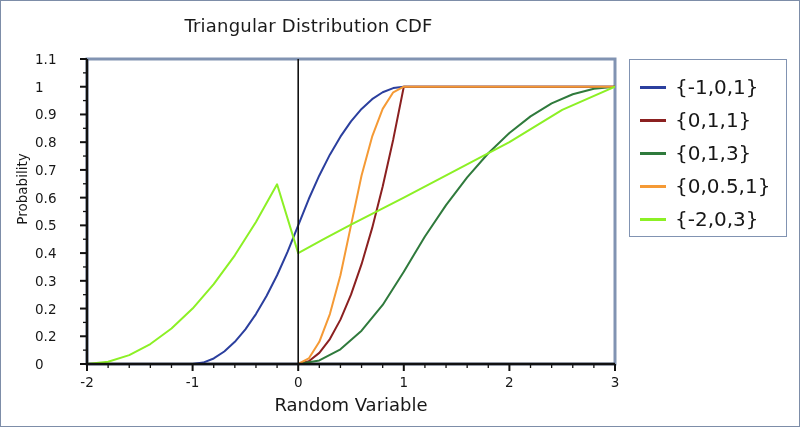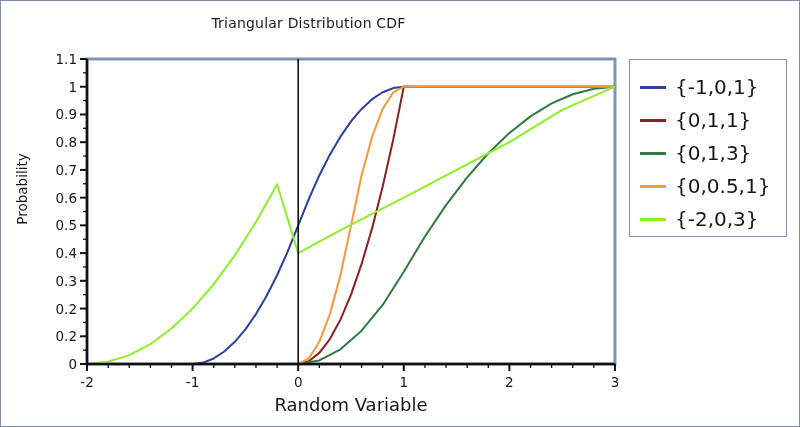--- a/index.html
+++ b/index.html
@@ -18,21 +18,21 @@
     border: 1px solid #7d8da8;
     box-sizing: border-box;
     overflow: hidden;
   }
   #chart-title {
     position: absolute;
     left: 0;
     top: 14px;
     width: 615px;
     text-align: center;
-    font-size: 14px;
+    font-size: 18px;
     color: #1a1a1a;
     letter-spacing: 0.2px;
   }
   #plot-svg {
     position: absolute;
     left: 0;
     top: 0;
   }
   #legend-box {
     position: absolute;
@@ -85,21 +85,20 @@
     position: absolute;
     font-size: 13.5px;
     color: #171717;
     text-align: center;
     transform: translateX(-50%);
   }
   .tick-label-y {
     position: absolute;
     font-size: 13.5px;
     color: #171717;
-    text-align: right;
     transform: translateY(-50%);
   }
 </style>
 </head>
 <body>
 
 <div id="canvas">
 
   <div id="chart-title">Triangular Distribution CDF</div>
 

